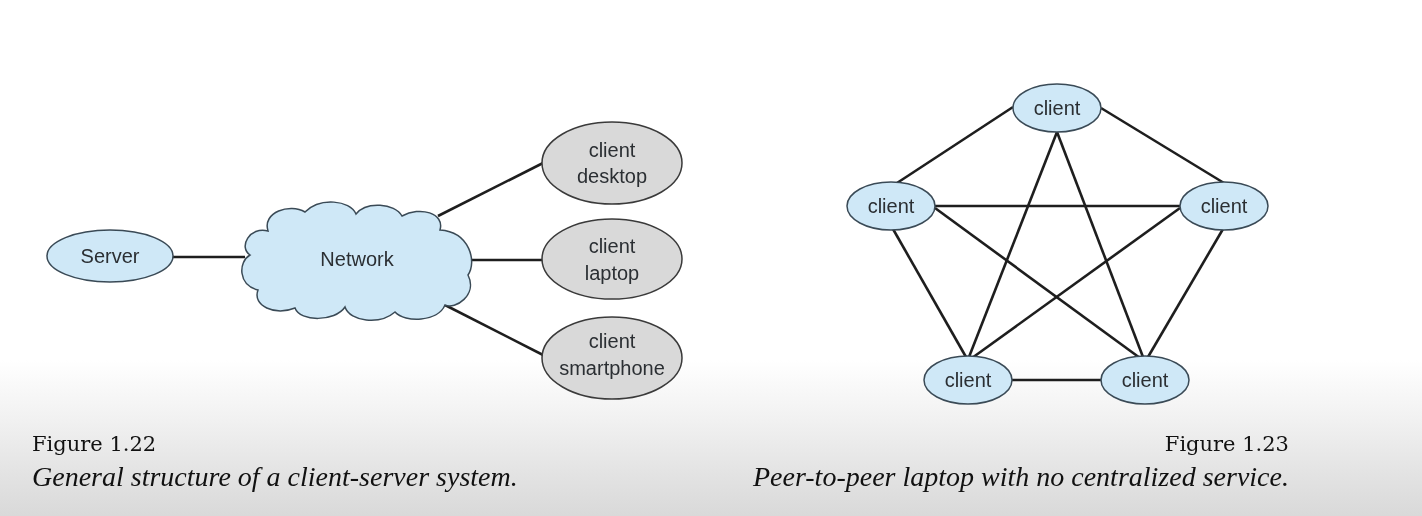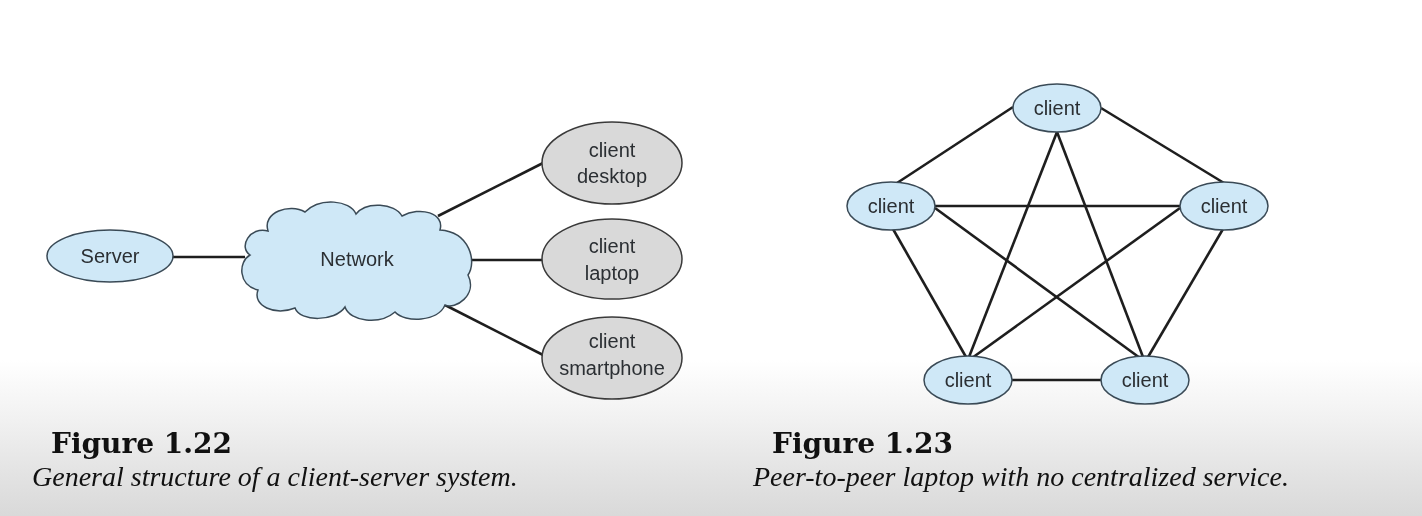--- a/index.html
+++ b/index.html
@@ -6,24 +6,24 @@
   body {
     width: 1422px; height: 516px; overflow: hidden;
     background: linear-gradient(to bottom, #ffffff 0px, #ffffff 360px, #f1f1f1 420px, #e4e4e4 470px, #d9d9d9 516px);
     position: relative;
     font-family: "Liberation Sans", sans-serif;
   }
   svg.diagram { position: absolute; left: 0; top: 0; }
   .node-text { font-family: "Liberation Sans", sans-serif; font-size: 20px; fill: #2b2f33; text-anchor: middle; }
   .edge { stroke: #1e1e1e; stroke-width: 2.6; fill: none; }
   .caption { position: absolute; color: #111; font-family: "DejaVu Serif", "Liberation Serif", serif; }
-  .caption .num { font-weight: bold; font-size: 28px; line-height: 32px; display: block; margin-left: 19px; }
+  .caption .num { font-weight: normal; font-size: 21px; line-height: 32px; display: block; }
   .caption .desc { font-style: italic; font-size: 25px; line-height: 34px; display: block; font-family: "Liberation Serif", serif; font-size: 28px; }
   #cap1 { left: 32px; top: 428px; }
-  #cap2 { left: 753px; top: 428px; }
+  #cap2 { left: 753px; top: 428px; text-align: right; }
 </style>
 </head>
 <body>
 
 <svg class="diagram" width="1422" height="516" viewBox="0 0 1422 516">
 
   <g>
     <line class="edge" x1="172" y1="257" x2="245" y2="257"></line>
     <line class="edge" x1="438" y1="216" x2="545" y2="162"></line>
     <line class="edge" x1="470" y1="260" x2="545" y2="260"></line>

